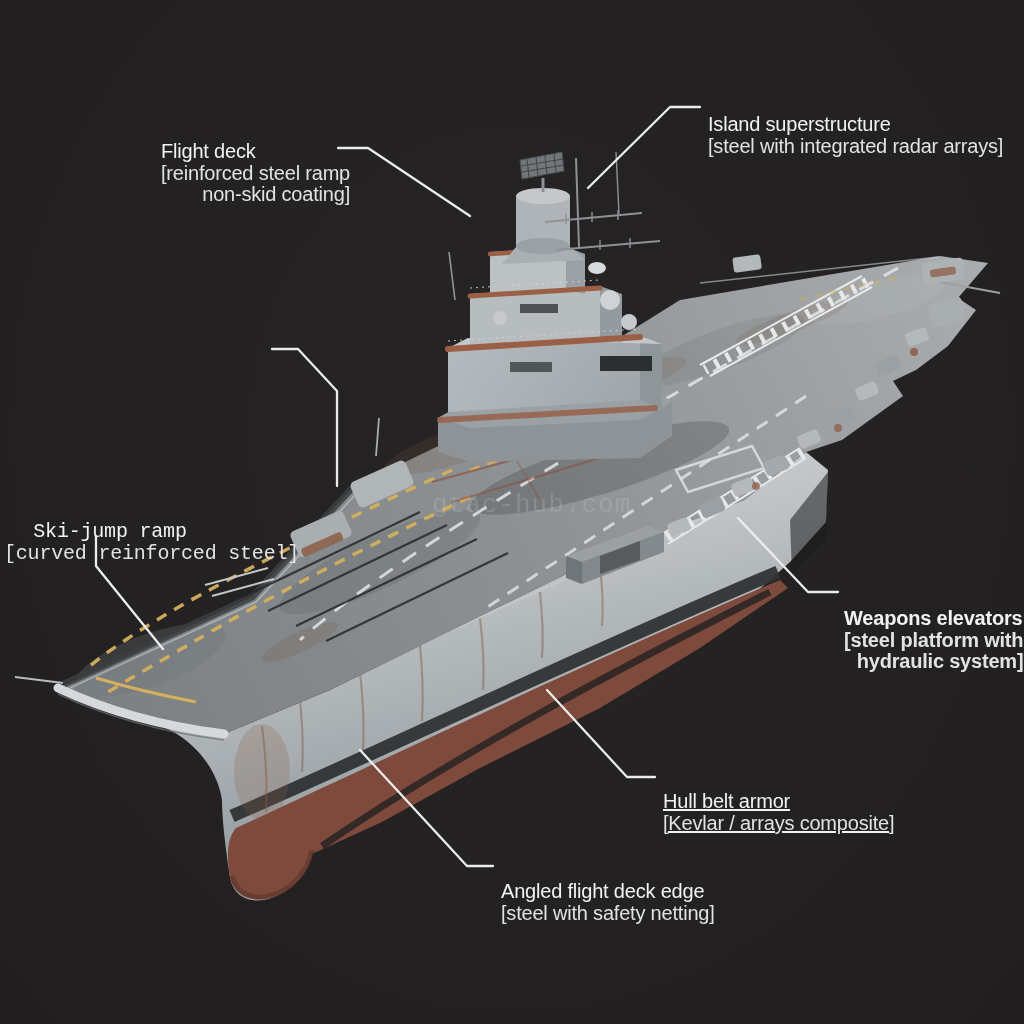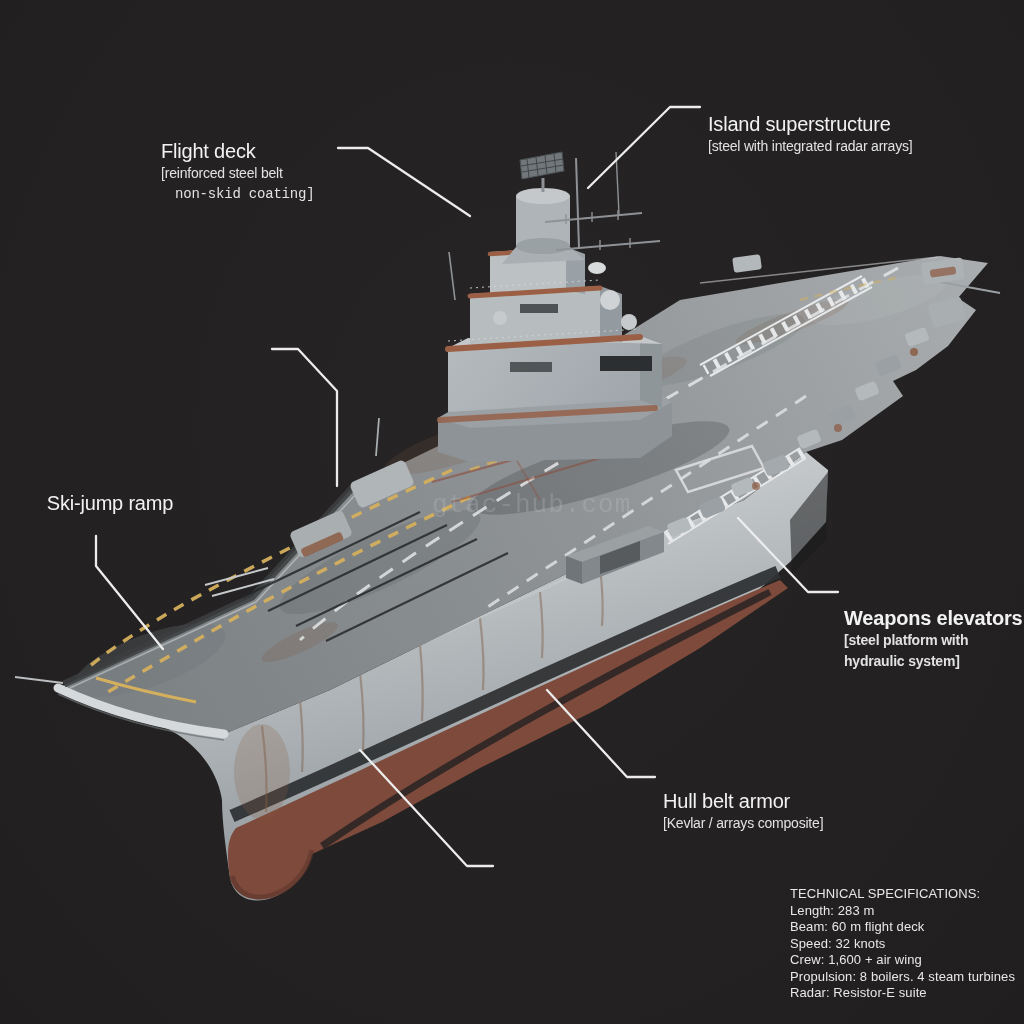--- a/index.html
+++ b/index.html
@@ -6,23 +6,23 @@
   .stage{
     position:relative;width:1024px;height:1024px;overflow:hidden;
     background:radial-gradient(ellipse at 50% 42%, #262424 0%, #232121 60%, #201e1e 100%);
     font-family:"Liberation Sans", sans-serif;
   }
   .stage svg{position:absolute;inset:0;}
   .label{
     position:absolute;color:#f2f2f2;letter-spacing:-0.2px;
     font-size:20px;line-height:23px;white-space:nowrap;margin-top:28px;
   }
-  .label .sub{font-size:14px;line-height:21px;color:#e2e2e2;}
+  .label .sub{font-size:20px;line-height:21px;color:#e2e2e2;text-align:right;}
   .label.center{text-align:center;}
-  .indent{padding-left:14px;font-family:Liberation Mono, monospace;}
+  .indent{padding-left:14px;}
   .specs{
     position:absolute;left:790px;top:886px;color:#e8e8e8;
     font-size:13px;line-height:16.5px;letter-spacing:0.1px;white-space:nowrap;
   }
   .watermark{
     position:absolute;left:432px;top:490px;font-size:26px;letter-spacing:1px;
     color:rgba(215,215,215,0.20);white-space:nowrap;font-family:Liberation Mono, monospace;
   }
 </style>
 </head>
@@ -258,53 +258,49 @@
       <path d="M 272 349 L 298 349 L 337 391 L 337 486"></path>
       <path d="M 96 536 L 96 566 L 163 649"></path>
       <path d="M 838 592 L 808 592 L 738 518"></path>
       <path d="M 655 777 L 627 777 L 547 690"></path>
       <path d="M 493 866 L 467 866 L 360 750"></path>
     </g>
   </svg>
 
   <div class="label" style="left:161px;top:112px;">
     <div>Flight deck</div>
-    <div class="sub">[reinforced steel belt</div>
+    <div class="sub">[reinforced steel ramp</div>
     <div class="sub indent">non-skid coating]</div>
   </div>
 
   <div class="label" style="left:708px;top:85px;">
     <div>Island superstructure</div>
     <div class="sub">[steel with integrated radar arrays]</div>
   </div>
 
   <div class="label" style="left:78px;top:335px;">
   </div>
 
-  <div class="label center" style="left:4px;top:464px;width:212px;">
+  <div class="label center" style="left:4px;top:492px;width:212px;font-family:Liberation Mono, monospace;">
     <div>Ski-jump ramp</div>
+    <div class="sub">[curved reinforced steel]</div>
   </div>
 
   <div class="label" style="left:844px;top:579px;font-weight:bold;">
     <div>Weapons elevators</div>
     <div class="sub">[steel platform with</div>
     <div class="sub">hydraulic system]</div>
   </div>
 
-  <div class="label" style="left:663px;top:762px;">
+  <div class="label" style="left:663px;top:762px;text-decoration:underline;">
     <div>Hull belt armor</div>
     <div class="sub">[Kevlar / arrays composite]</div>
   </div>
 
-
-  <div class="specs">
-    <div>TECHNICAL SPECIFICATIONS:</div>
-    <div>Length: 283 m</div>
-    <div>Beam: 60 m flight deck</div>
-    <div>Speed: 32 knots</div>
-    <div>Crew: 1,600 + air wing</div>
-    <div>Propulsion: 8 boilers. 4 steam turbines</div>
-    <div>Radar: Resistor-E suite</div>
-  </div>
+  <div class="label" style="left:501px;top:852px;">
+    <div>Angled flight deck edge</div>
+    <div class="sub">[steel with safety netting]</div>
+  </div>
+
 
   <div class="watermark">gtac-hub.com</div>
 
 </div>
 
 </body></html>

